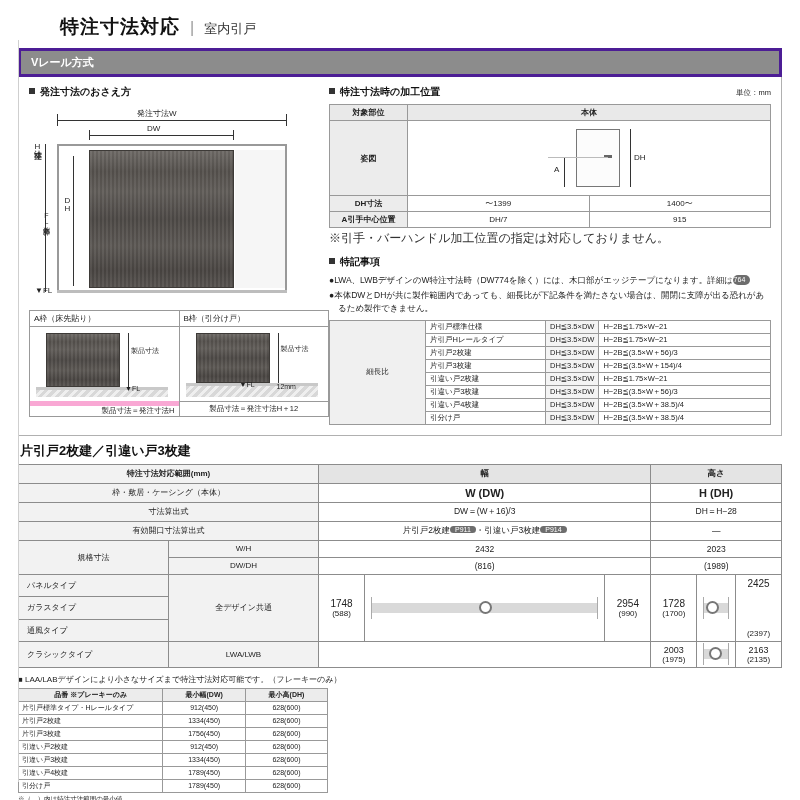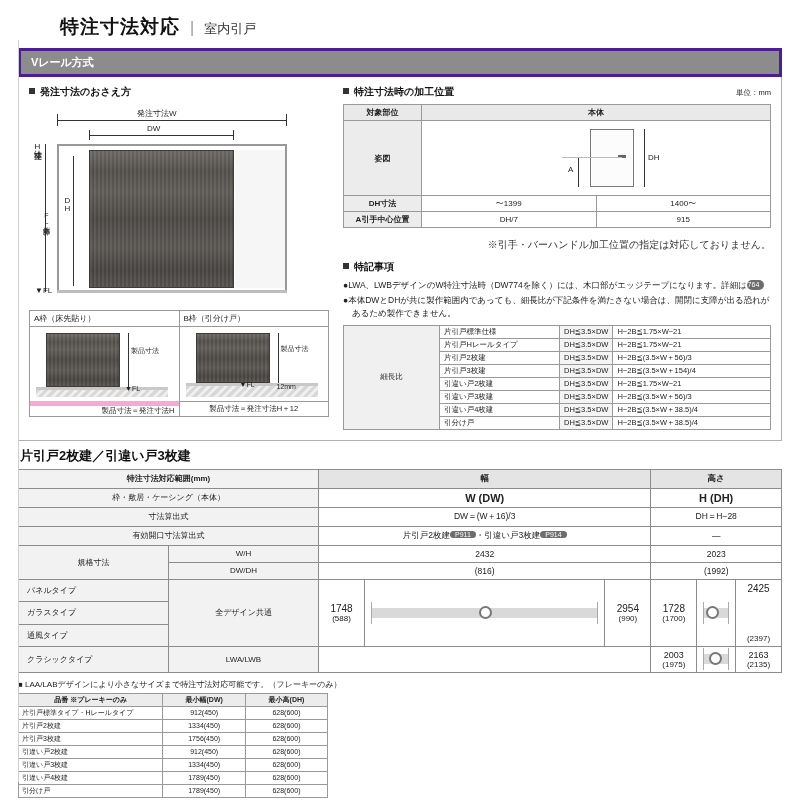--- a/index.html
+++ b/index.html
@@ -28,21 +28,21 @@
     font-weight: bold;
     padding: 4px 10px;
     border: 3px solid #4c1d95;
   }
   .band2 {
     font-size: 13px; font-weight: bold; color: #111; padding: 6px 2px 4px 2px;
   }
 
   .outer { border: 1px solid #b0b0b0; border-top: none; padding: 8px 10px 10px 10px; }
 
-  .cols { display: flex; gap: 14px; }
+  .cols { display: flex; }
   .colL { width: 300px; }
   .colR { flex: 1; }
 
   .subhead { font-size: 10px; font-weight: bold; margin: 0 0 5px 0; color: #111; }
   .subhead .sq { display: inline-block; width: 6px; height: 6px; background: #333; margin-right: 5px; vertical-align: 1px; }
 
   
   .diagram { position: relative; height: 200px; }
   .door {
     position: absolute;
@@ -60,21 +60,21 @@
   .vlbl { position: absolute; font-size: 8px; color: #222; writing-mode: vertical-rl; text-orientation: upright; letter-spacing: -1px; }
   .hatch { background: repeating-linear-gradient(135deg,#d8d8d8 0 3px,#efefef 3px 6px); }
 
   
   table { border-collapse: collapse; }
   .tb { width: 100%; font-size: 8px; }
   .tb td, .tb th { border: 1px solid #999; padding: 2px 4px; text-align: center; vertical-align: middle; }
   .tb th { background: #e9e9e9; font-weight: bold; }
   .tb .lead { background: #ececec; font-weight: bold; width: 78px; }
 
-  .note { font-size: 10px; color: #333; margin-top: 10px; text-align: right; }
+  .note { font-size: 12px; color: #333; margin-top: 2px; }
 
   .bullets { font-size: 8.5px; line-height: 1.45; color: #222; }
   .bullets p { margin: 0 0 3px 0; text-indent: -9px; padding-left: 9px; }
   .chip { display: inline-block; background: #6d6d6d; color: #fff; border-radius: 7px; padding: 0 5px; font-size: 7px; vertical-align: 1px; }
 
   
   .ratio { width: 100%; font-size: 7.5px; }
   .ratio td { border: 1px solid #999; padding: 1px 4px; }
   .ratio .c1 { width: 96px; background: #f0f0f0; text-align: center; }
   .ratio .c2 { width: 120px; }
@@ -311,21 +311,21 @@
     </tr>
     <tr>
       <td class="rowhead" rowspan="2" style="width:110px;">規格寸法</td>
       <td class="rowhead" style="width:40px;">W/H</td>
       <td colspan="3">2432</td>
       <td colspan="3">2023</td>
     </tr>
     <tr>
       <td class="rowhead">DW/DH</td>
       <td colspan="3">(816)</td>
-      <td colspan="3">(1992)</td>
+      <td colspan="3">(1989)</td>
     </tr>
 
     <tr>
       <td class="rowhead" style="text-align:left; padding-left:8px;">パネルタイプ</td>
       <td class="rowhead" rowspan="3" style="width:46px;">全デザイン共通</td>
       <td rowspan="3" style="width:46px; font-size:10px;">
         <div>1748</div>
         <div style="font-size:8px;">(588)</div>
       </td>
       <td rowspan="3" style="padding:0 6px;">

